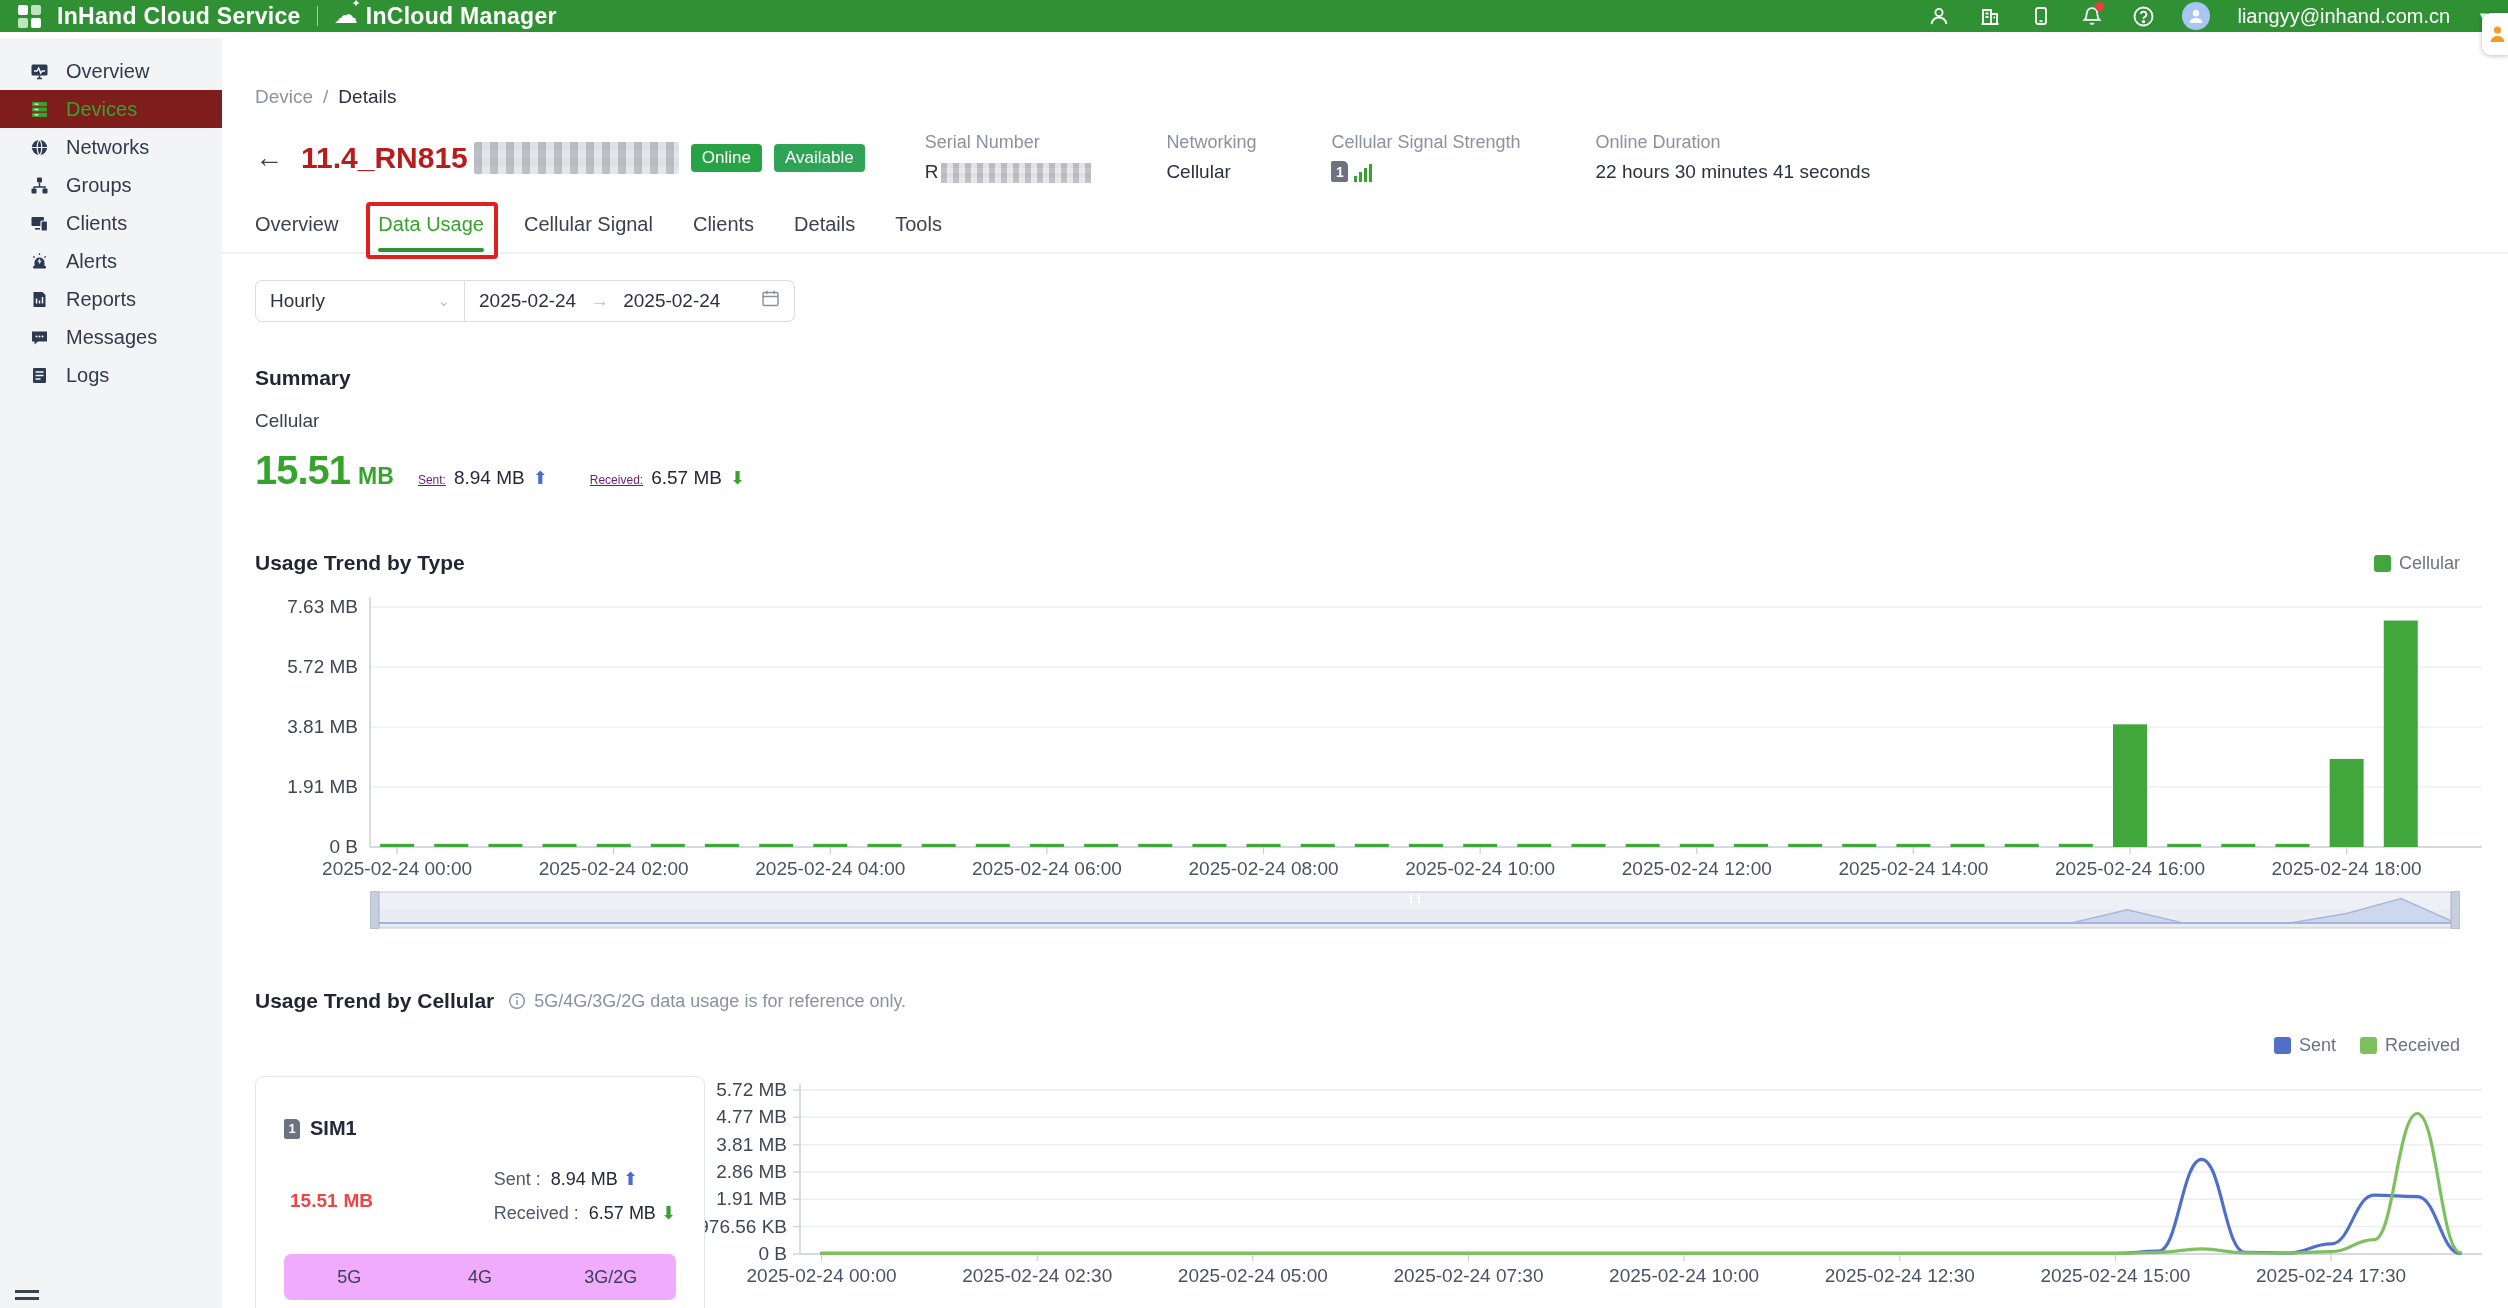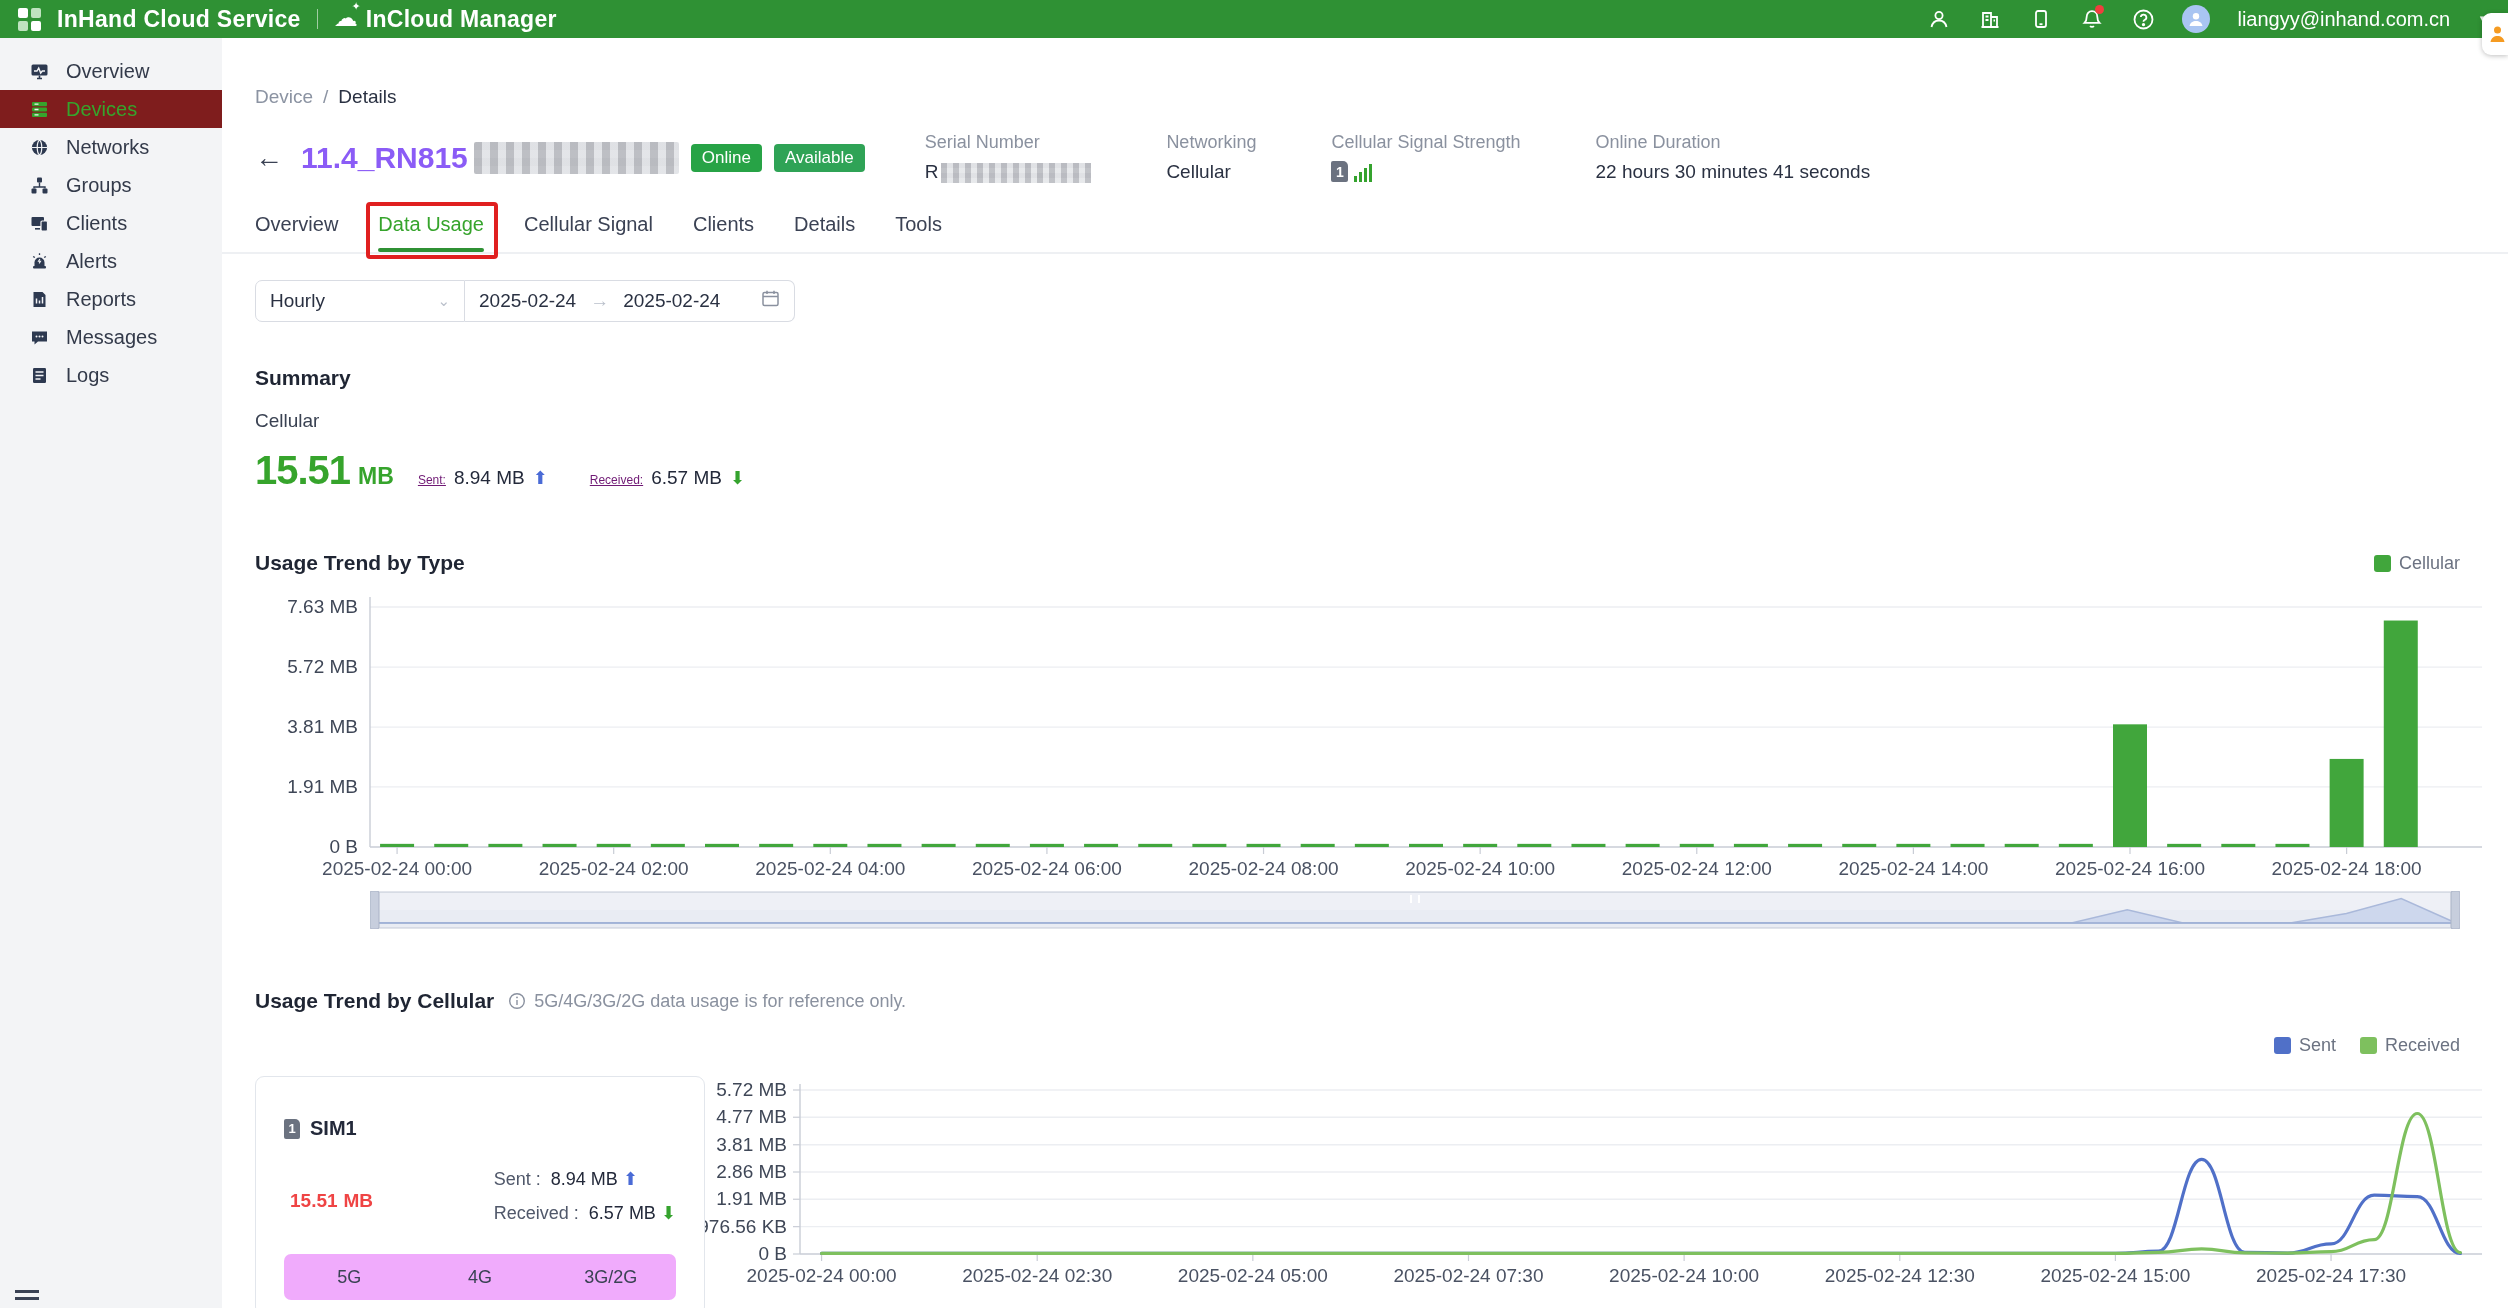--- a/index.html
+++ b/index.html
@@ -1,20 +1,20 @@
 <!DOCTYPE html>
 <html><head>
 <meta charset="utf-8">
 <style>
   * { box-sizing: border-box; margin: 0; padding: 0; }
   html,body { width:2508px; height:1308px; overflow:hidden; background:#fff;
     font-family:"Liberation Sans", sans-serif; color:#2a3142; }
 
   
-  .topbar { position:absolute; left:0; top:0; width:2508px; height:38px; background:#2f9134;
+  .topbar { position:absolute; left:0; top:0; width:2508px; height:32px; background:#2f9134;
     display:flex; align-items:center; padding:0 18px; color:#fff; }
   .logo-grid { display:grid; grid-template-columns:10px 10px; grid-gap:3px; margin-right:16px; }
   .logo-grid i { width:10px; height:10px; border-radius:2px; background:#fff; display:block; }
   .logo-grid i:nth-child(2), .logo-grid i:nth-child(3){ background:#bfe3bf; }
   .brand { font-size:23px; font-weight:bold; letter-spacing:.3px; }
   .brand-divider { width:1px; height:20px; background:rgba(255,255,255,.55); margin:0 16px; }
   .cloud-ico { font-size:24px; margin-right:8px; position:relative; top:-1px; }
   .cloud-ico .spark { position:absolute; font-size:11px; right:-3px; top:-4px; }
   .topbar-right { margin-left:auto; display:flex; align-items:center; gap:27px; }
   .tico { width:24px; height:24px; display:inline-flex; align-items:center; justify-content:center; position:relative; cursor:pointer; }
@@ -36,21 +36,21 @@
   .collapse-ico { position:absolute; left:15px; bottom:4px; }
   .collapse-ico div { width:24px; height:3px; background:#3a4254; margin-bottom:4px; }
 
   
   .main { position:absolute; left:222px; top:38px; right:0; bottom:0; background:#fff; padding:0 48px 0 33px; overflow:hidden; }
   .breadcrumb { margin-top:48px; font-size:19px; color:#8b93a2; display:flex; gap:10px; }
   .breadcrumb .current { color:#2a3142; }
 
   .title-row { margin-top:24px; display:flex; align-items:center; }
   .back-arrow { font-size:28px; color:#3a4254; margin-right:18px; cursor:pointer; line-height:1; }
-  .device-name { font-size:30px; font-weight:bold; color:#8b5cf6; display:flex; align-items:center; }
+  .device-name { font-size:30px; font-weight:bold; color:#b91c1c; display:flex; align-items:center; }
   .mosaic { display:inline-block; width:205px; height:32px; margin-left:6px; border-radius:2px;
     background-image:
       linear-gradient(90deg, rgba(180,182,188,.85) 50%, rgba(225,227,231,.85) 50%),
       linear-gradient(rgba(205,207,212,.9) 50%, rgba(235,236,239,.6) 50%);
     background-size:16px 100%, 100% 16px; filter:blur(.5px); }
   .badge { color:#fff; font-size:17px; padding:4px 11px; border-radius:4px; margin-left:12px; white-space:nowrap; }
   .device-info { display:flex; gap:75px; margin-left:60px; }
   .info-col .lbl { font-size:18px; color:#8a919f; margin-bottom:8px; white-space:nowrap; }
   .info-col .val { font-size:19px; color:#2a3142; display:flex; align-items:flex-end; }
   .mosaic-sm { display:inline-block; width:150px; height:20px; margin-left:3px;

